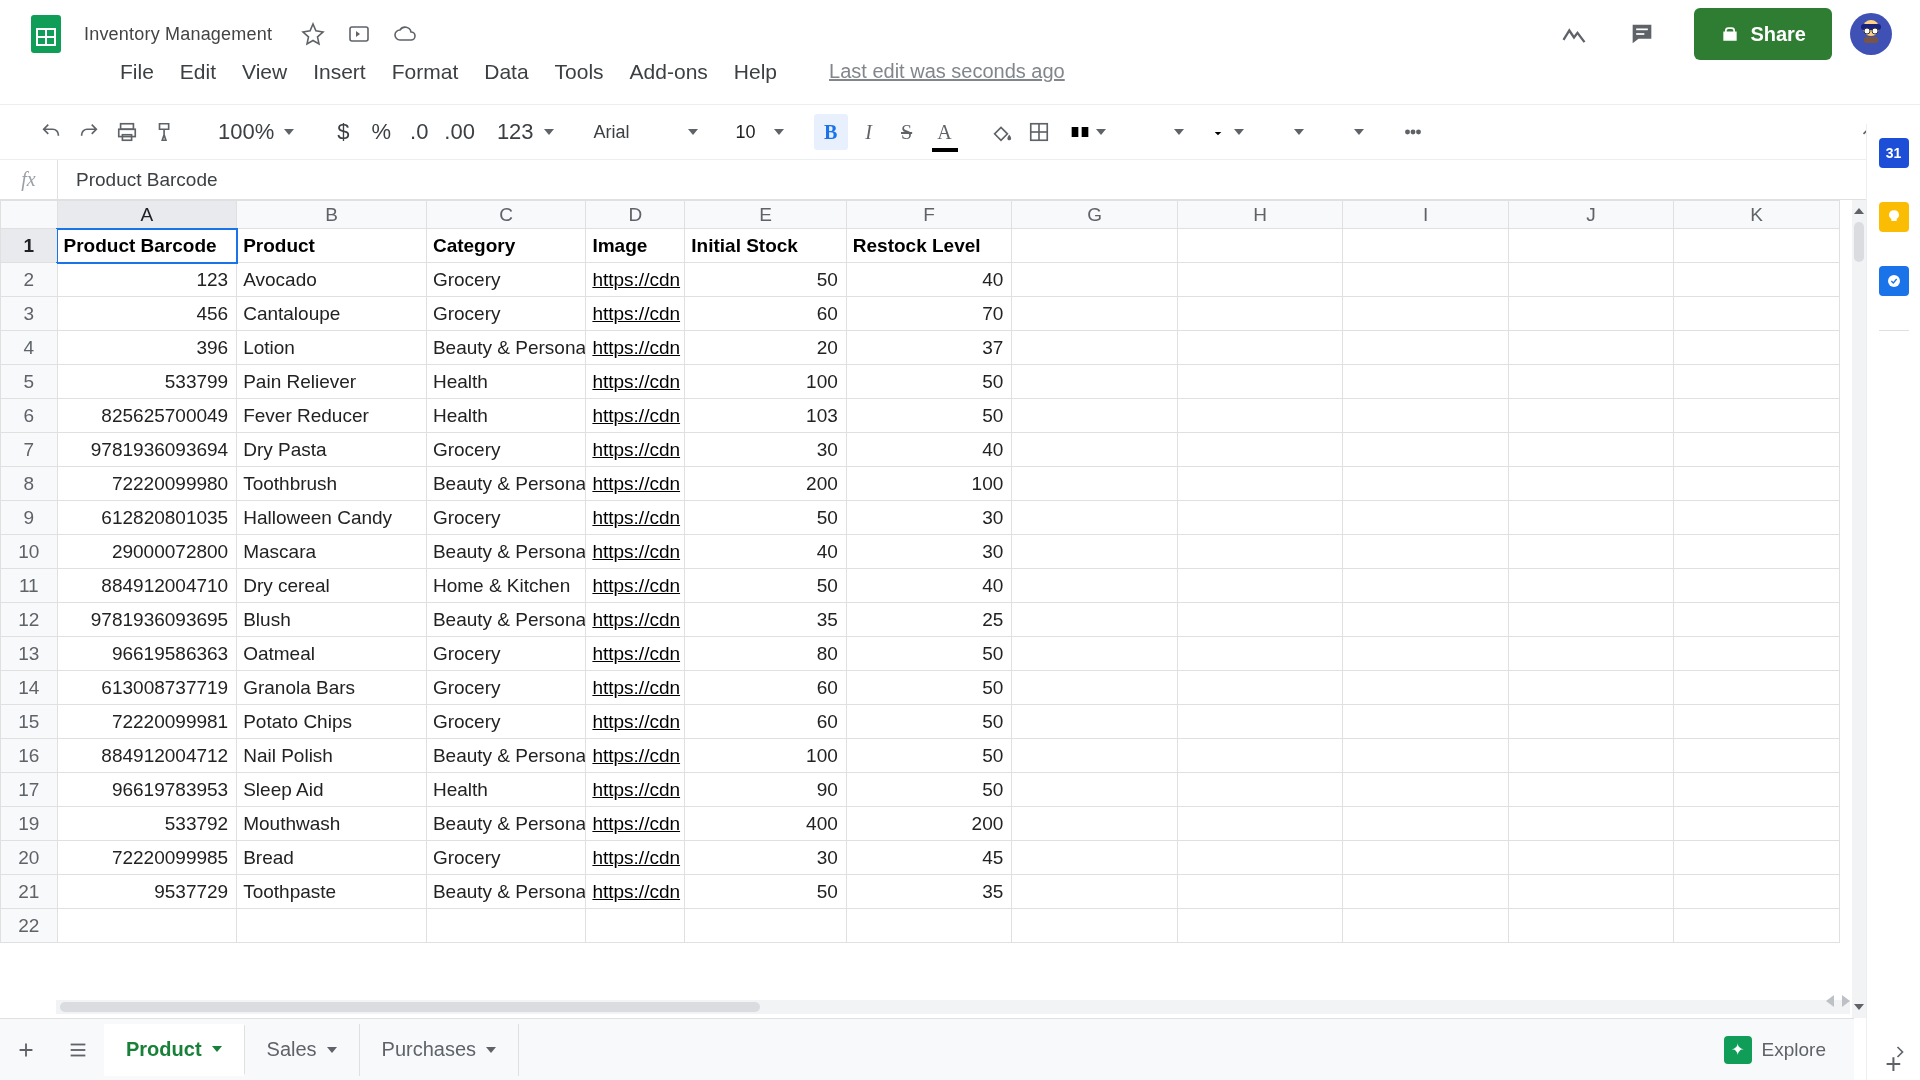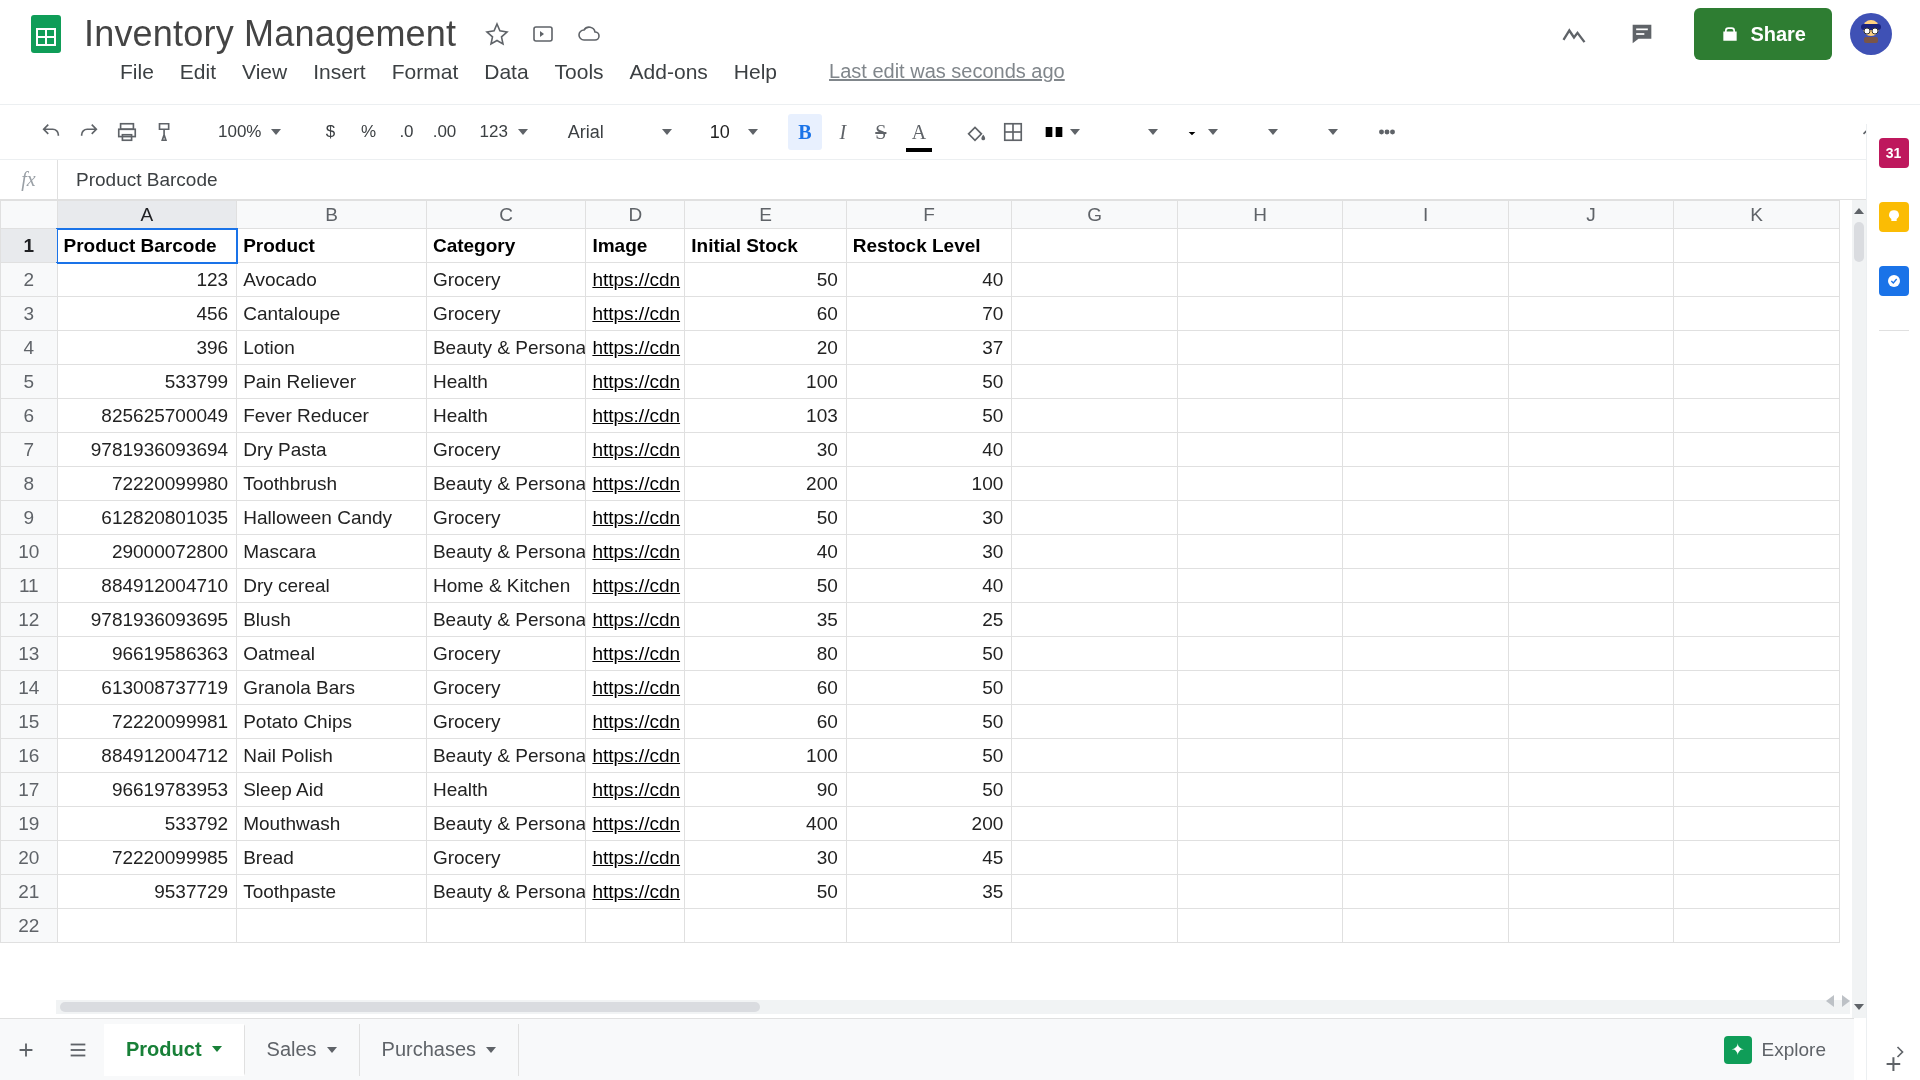--- a/index.html
+++ b/index.html
@@ -2,41 +2,41 @@
 <html><head>
 <meta charset="utf-8">
 <style>
 * { margin:0; padding:0; box-sizing:border-box; font-family:Arial,sans-serif; }
 body { width:1920px; height:1080px; overflow:hidden; background:#fff; color:#222; }
 
 
 .title-row { display:flex; align-items:center; height:60px; padding:8px 20px 0 20px; }
 .logo { width:52px; height:52px; display:flex; align-items:center; justify-content:center; margin-right:12px; }
 .logo svg { width:46px; height:46px; }
-.doc-title { font-size:36px; color:#444; margin-right:18px; letter-spacing:0.2px; }
+.doc-title { font-size:18px; color:#444; margin-right:18px; letter-spacing:0.2px; }
 .title-icon { width:26px; height:26px; margin:0 10px; color:#5f6368; display:flex; align-items:center; justify-content:center; }
 .title-icon svg { width:24px; height:24px; fill:none; stroke:#5f6368; stroke-width:1.6; }
 .flex-spacer { flex:1; }
 .right-icon { width:32px; height:32px; margin:0 18px; display:flex; align-items:center; justify-content:center; }
 .right-icon svg { width:28px; height:28px; }
 .share-btn { background:#2e7d32; color:#fff; border:none; border-radius:6px; height:52px; padding:0 26px; font-size:20px; font-weight:600; display:flex; align-items:center; gap:10px; margin:0 18px; cursor:pointer; }
 .share-btn svg { width:20px; height:20px; fill:#fff; }
 .avatar { width:42px; height:42px; border-radius:50%; background:#3f51b5; margin-right:8px; display:flex; align-items:center; justify-content:center; }
 .avatar svg{width:40px;height:40px;}
 
 
 .menu-row { display:flex; align-items:flex-start; height:44px; padding-left:120px; font-size:21px; color:#3c4043; }
 .menu-item { margin-right:26px; cursor:pointer; }
 .last-edit { color:#80868b; text-decoration:underline; margin-left:26px; font-size:20px; }
 
 
 .toolbar-wrap { border-top:1px solid #eceff1; border-bottom:1px solid #eceff1; height:56px; display:flex; align-items:center; padding:0 34px; gap:4px; }
 .tb-btn { min-width:34px; height:36px; display:flex; align-items:center; justify-content:center; border-radius:3px; color:#5f6368; cursor:pointer; position:relative; }
 .tb-btn svg { width:22px; height:22px; stroke:#5f6368; fill:none; stroke-width:1.8; }
-.tb-txt { font-size:17px; color:#3c4043; padding:0 4px; }
+.tb-txt { font-size:22px; color:#3c4043; padding:0 4px; }
 .tb-sep { width:14px; }
 .tb-zoom { display:flex; align-items:center; gap:6px; padding:0 10px; }
 .tb-font { width:120px; display:flex; align-items:center; justify-content:space-between; padding:0 8px; font-size:18px; color:#3c4043; }
 .tb-size { width:64px; display:flex; align-items:center; justify-content:space-between; padding:0 8px; font-size:18px; }
 .bold-active { background:#e8f0fe; color:#1a73e8; font-weight:bold; font-size:20px; font-family:serif; }
 .italic-style { font-style:italic; font-family:serif; font-size:20px; }
 .strike-style { text-decoration:line-through; font-family:serif; font-size:20px; }
 .textcolor { position:relative; font-family:serif; font-size:20px; }
 .textcolor:after { content:""; position:absolute; left:4px; right:4px; bottom:-2px; height:4px; background:#000; }
 .chev-down { width:0;height:0;border-left:5px solid transparent;border-right:5px solid transparent;border-top:6px solid #5f6368; }
@@ -78,21 +78,21 @@
 .tab { height:52px; padding:0 22px; display:flex; align-items:center; gap:10px; font-size:20px; color:#5f6368; border-right:1px solid #e0e0e0; background:#f8f9fa; cursor:pointer;}
 .tab.active { background:#fff; color:#188038; font-weight:600; border-bottom:3px solid transparent; border-top:2px solid #fff; }
 .tab.active .chev-down{border-top-color:#188038;}
 .explore { margin-left:auto; display:flex; align-items:center; gap:10px; padding-right:28px; color:#5f6368; font-size:19px; cursor:pointer;}
 .explore-ico{width:28px;height:28px;background:#0f9d58;border-radius:4px;display:flex;align-items:center;justify-content:center;}
 .explore-ico:before{content:"✦";color:#fff;font-size:16px;}
 
 
 .side-rail { position:absolute; top:124px; bottom:0; right:0; width:54px; border-left:1px solid #eceff1; background:#fff; display:flex; flex-direction:column; align-items:center; padding-top:14px; gap:34px;}
 .rail-ico{width:30px;height:30px;border-radius:4px;display:flex;align-items:center;justify-content:center;font-size:14px;color:#fff;font-weight:600;}
-.cal{background:#be185d}.keep{background:#fbbc04}.tasks{background:#1a73e8}
+.cal{background:#1d4ed8}.keep{background:#fbbc04}.tasks{background:#1a73e8}
 .rail-plus{margin-top:auto; margin-bottom:0; color:#5f6368; font-size:28px;}
 .rail-expand{position:absolute; right:10px; bottom:14px; color:#5f6368;}
 .rail-expand svg{width:20px;height:20px;stroke:#5f6368;fill:none;stroke-width:2;}
 
 .tab-nav-arrows{position:absolute; right:70px; bottom:66px; height:18px; display:flex; gap:8px; align-items:center;}
 .tab-nav-arrows .tri{width:0;height:0;border-top:6px solid transparent;border-bottom:6px solid transparent;}
 .tri.l{border-right:8px solid #bdc1c6}.tri.r{border-left:8px solid #bdc1c6}
 </style>
 </head>
 <body>

